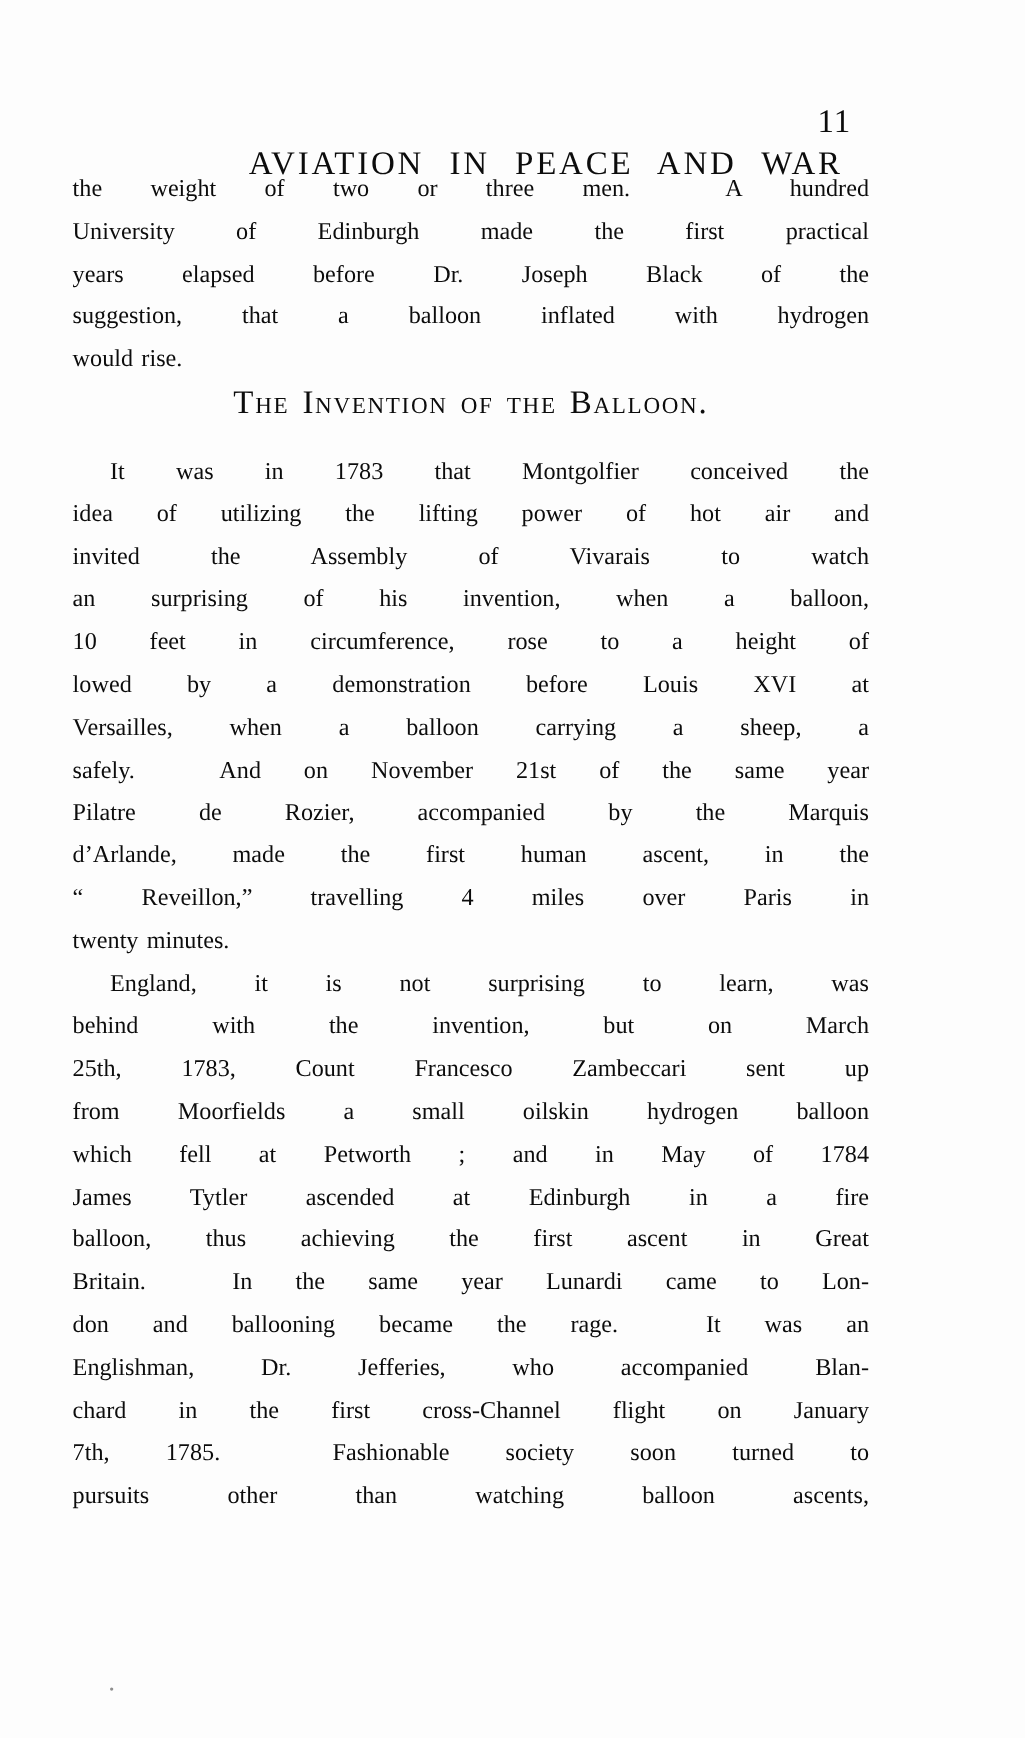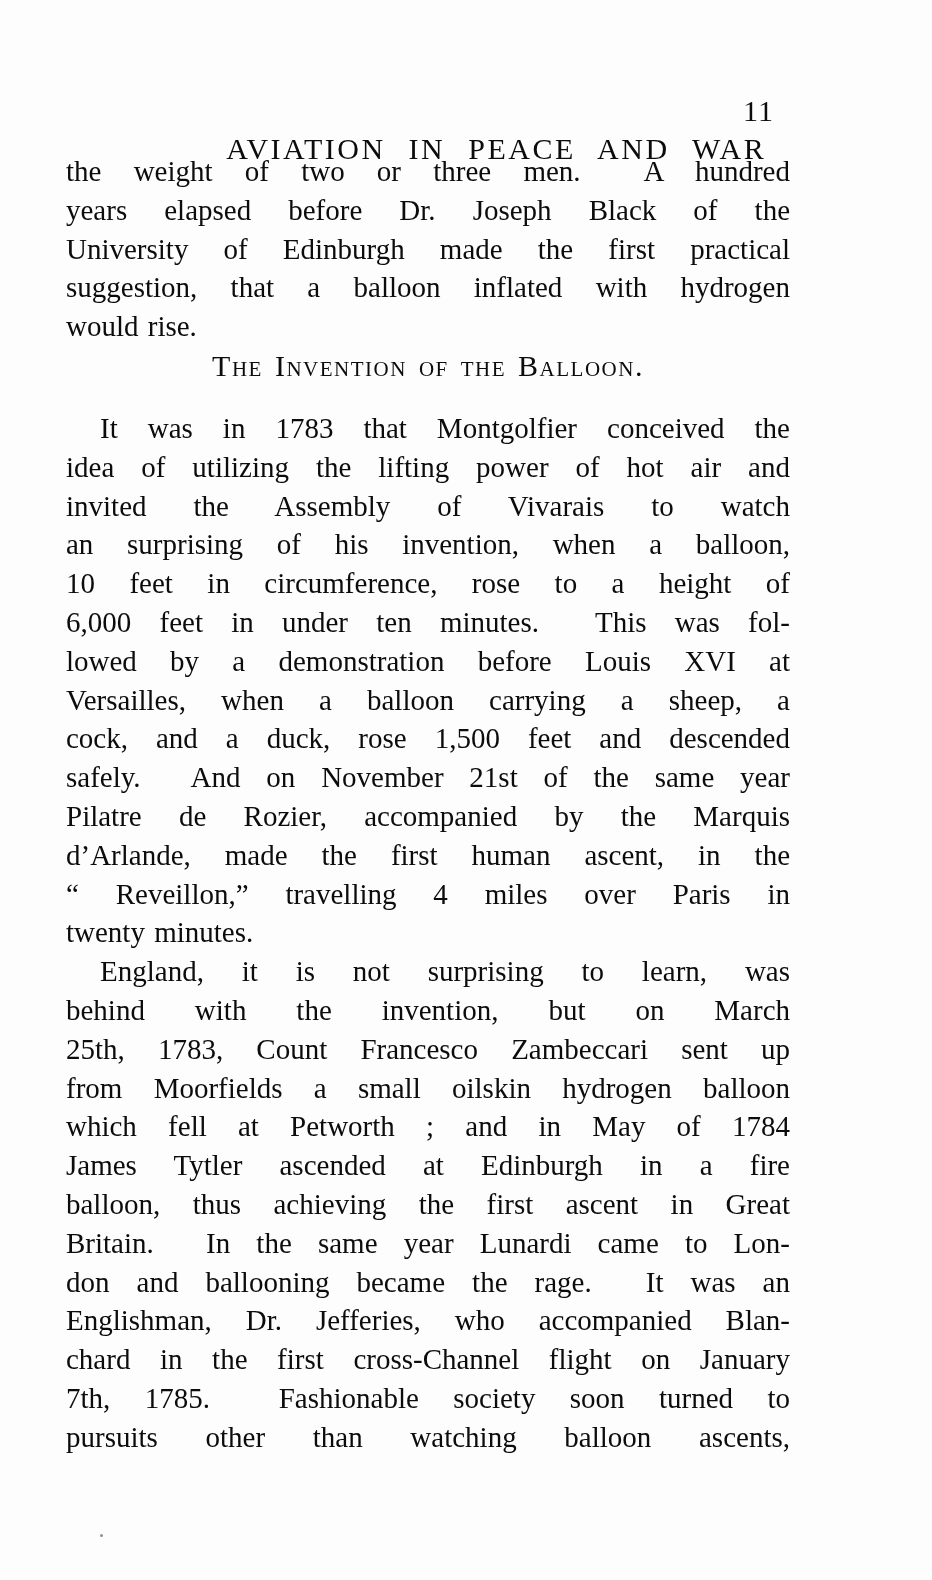--- a/index.html
+++ b/index.html
@@ -45,21 +45,21 @@
     font-variant: small-caps;
     font-size: 30px;
     letter-spacing: 1.5px;
     word-spacing: 3px;
   }
   .para-2 { margin-top: 24px; }
   .para-3 { margin-top: 0; }
   .line {
     height: 38.8px;
     line-height: 38.8px;
-    font-size: 29px;
+    font-size: 22px;
     word-spacing: 2px;
     white-space: pre-wrap;
     text-align: justify;
   }
   .line.j { text-align-last: justify; }
   .line.l { text-align-last: left; }
   .line.indent { padding-left: 34px; }
   .scan-speck {
     position: absolute;
     left: 100px;
@@ -76,38 +76,36 @@
 <div class="page">
   <div class="column">
 
     <div class="running-header">
       <span>AVIATION IN PEACE AND WAR</span>
       <span class="page-number">11</span>
     </div>
 
     <div class="para para-1">
       <div class="line j">the weight of two or three men.  A hundred</div>
+      <div class="line j">University of Edinburgh made the first practical</div>
       <div class="line j">years elapsed before Dr. Joseph Black of the</div>
-      <div class="line j">University of Edinburgh made the first practical</div>
       <div class="line j">suggestion, that a balloon inflated with hydrogen</div>
       <div class="line l">would rise.</div>
     </div>
 
     <div class="section-heading">The Invention of the Balloon.</div>
 
     <div class="para para-2">
       <div class="line j indent">It was in 1783 that Montgolfier conceived the</div>
       <div class="line j">idea of utilizing the lifting power of hot air and</div>
       <div class="line j">invited the Assembly of Vivarais to watch</div>
       <div class="line j">an surprising of his invention, when a balloon,</div>
       <div class="line j">10 feet in circumference, rose to a height of</div>
-      <div class="line j">6,000 feet in under ten minutes.  This was fol-</div>
       <div class="line j">lowed by a demonstration before Louis XVI at</div>
       <div class="line j">Versailles, when a balloon carrying a sheep, a</div>
-      <div class="line j">cock, and a duck, rose 1,500 feet and descended</div>
       <div class="line j">safely.  And on November 21st of the same year</div>
       <div class="line j">Pilatre de Rozier, accompanied by the Marquis</div>
       <div class="line j">d’Arlande, made the first human ascent, in the</div>
       <div class="line j">“ Reveillon,” travelling 4 miles over Paris in</div>
       <div class="line l">twenty minutes.</div>
     </div>
 
     <div class="para para-3">
       <div class="line j indent">England, it is not surprising to learn, was</div>
       <div class="line j">behind with the invention, but on March</div>

